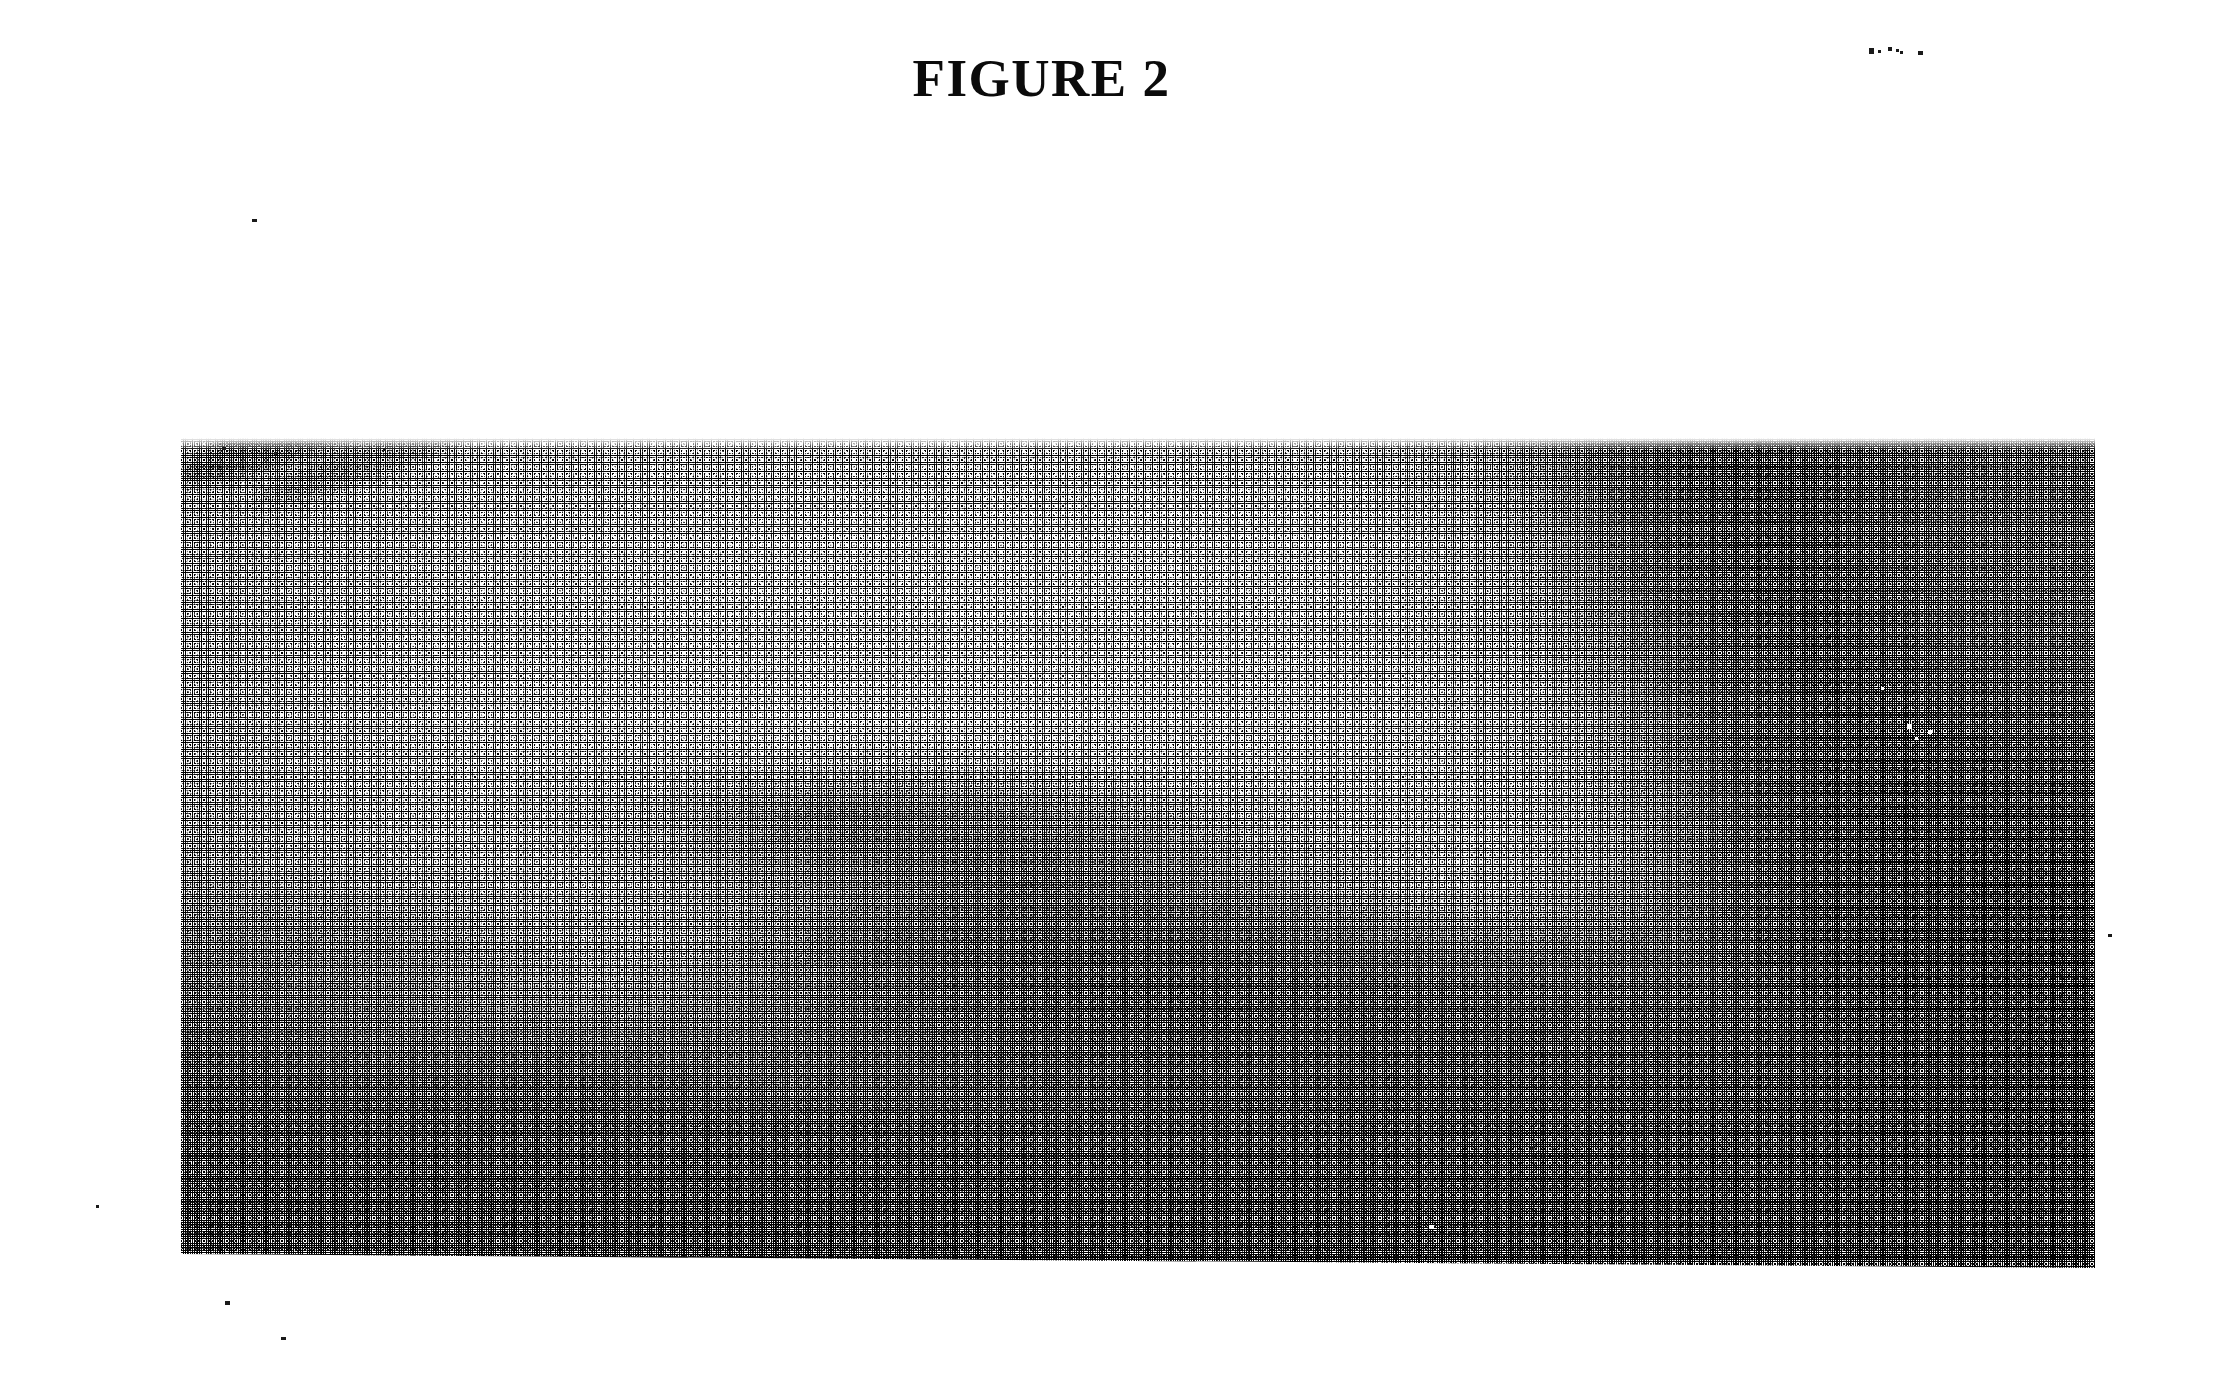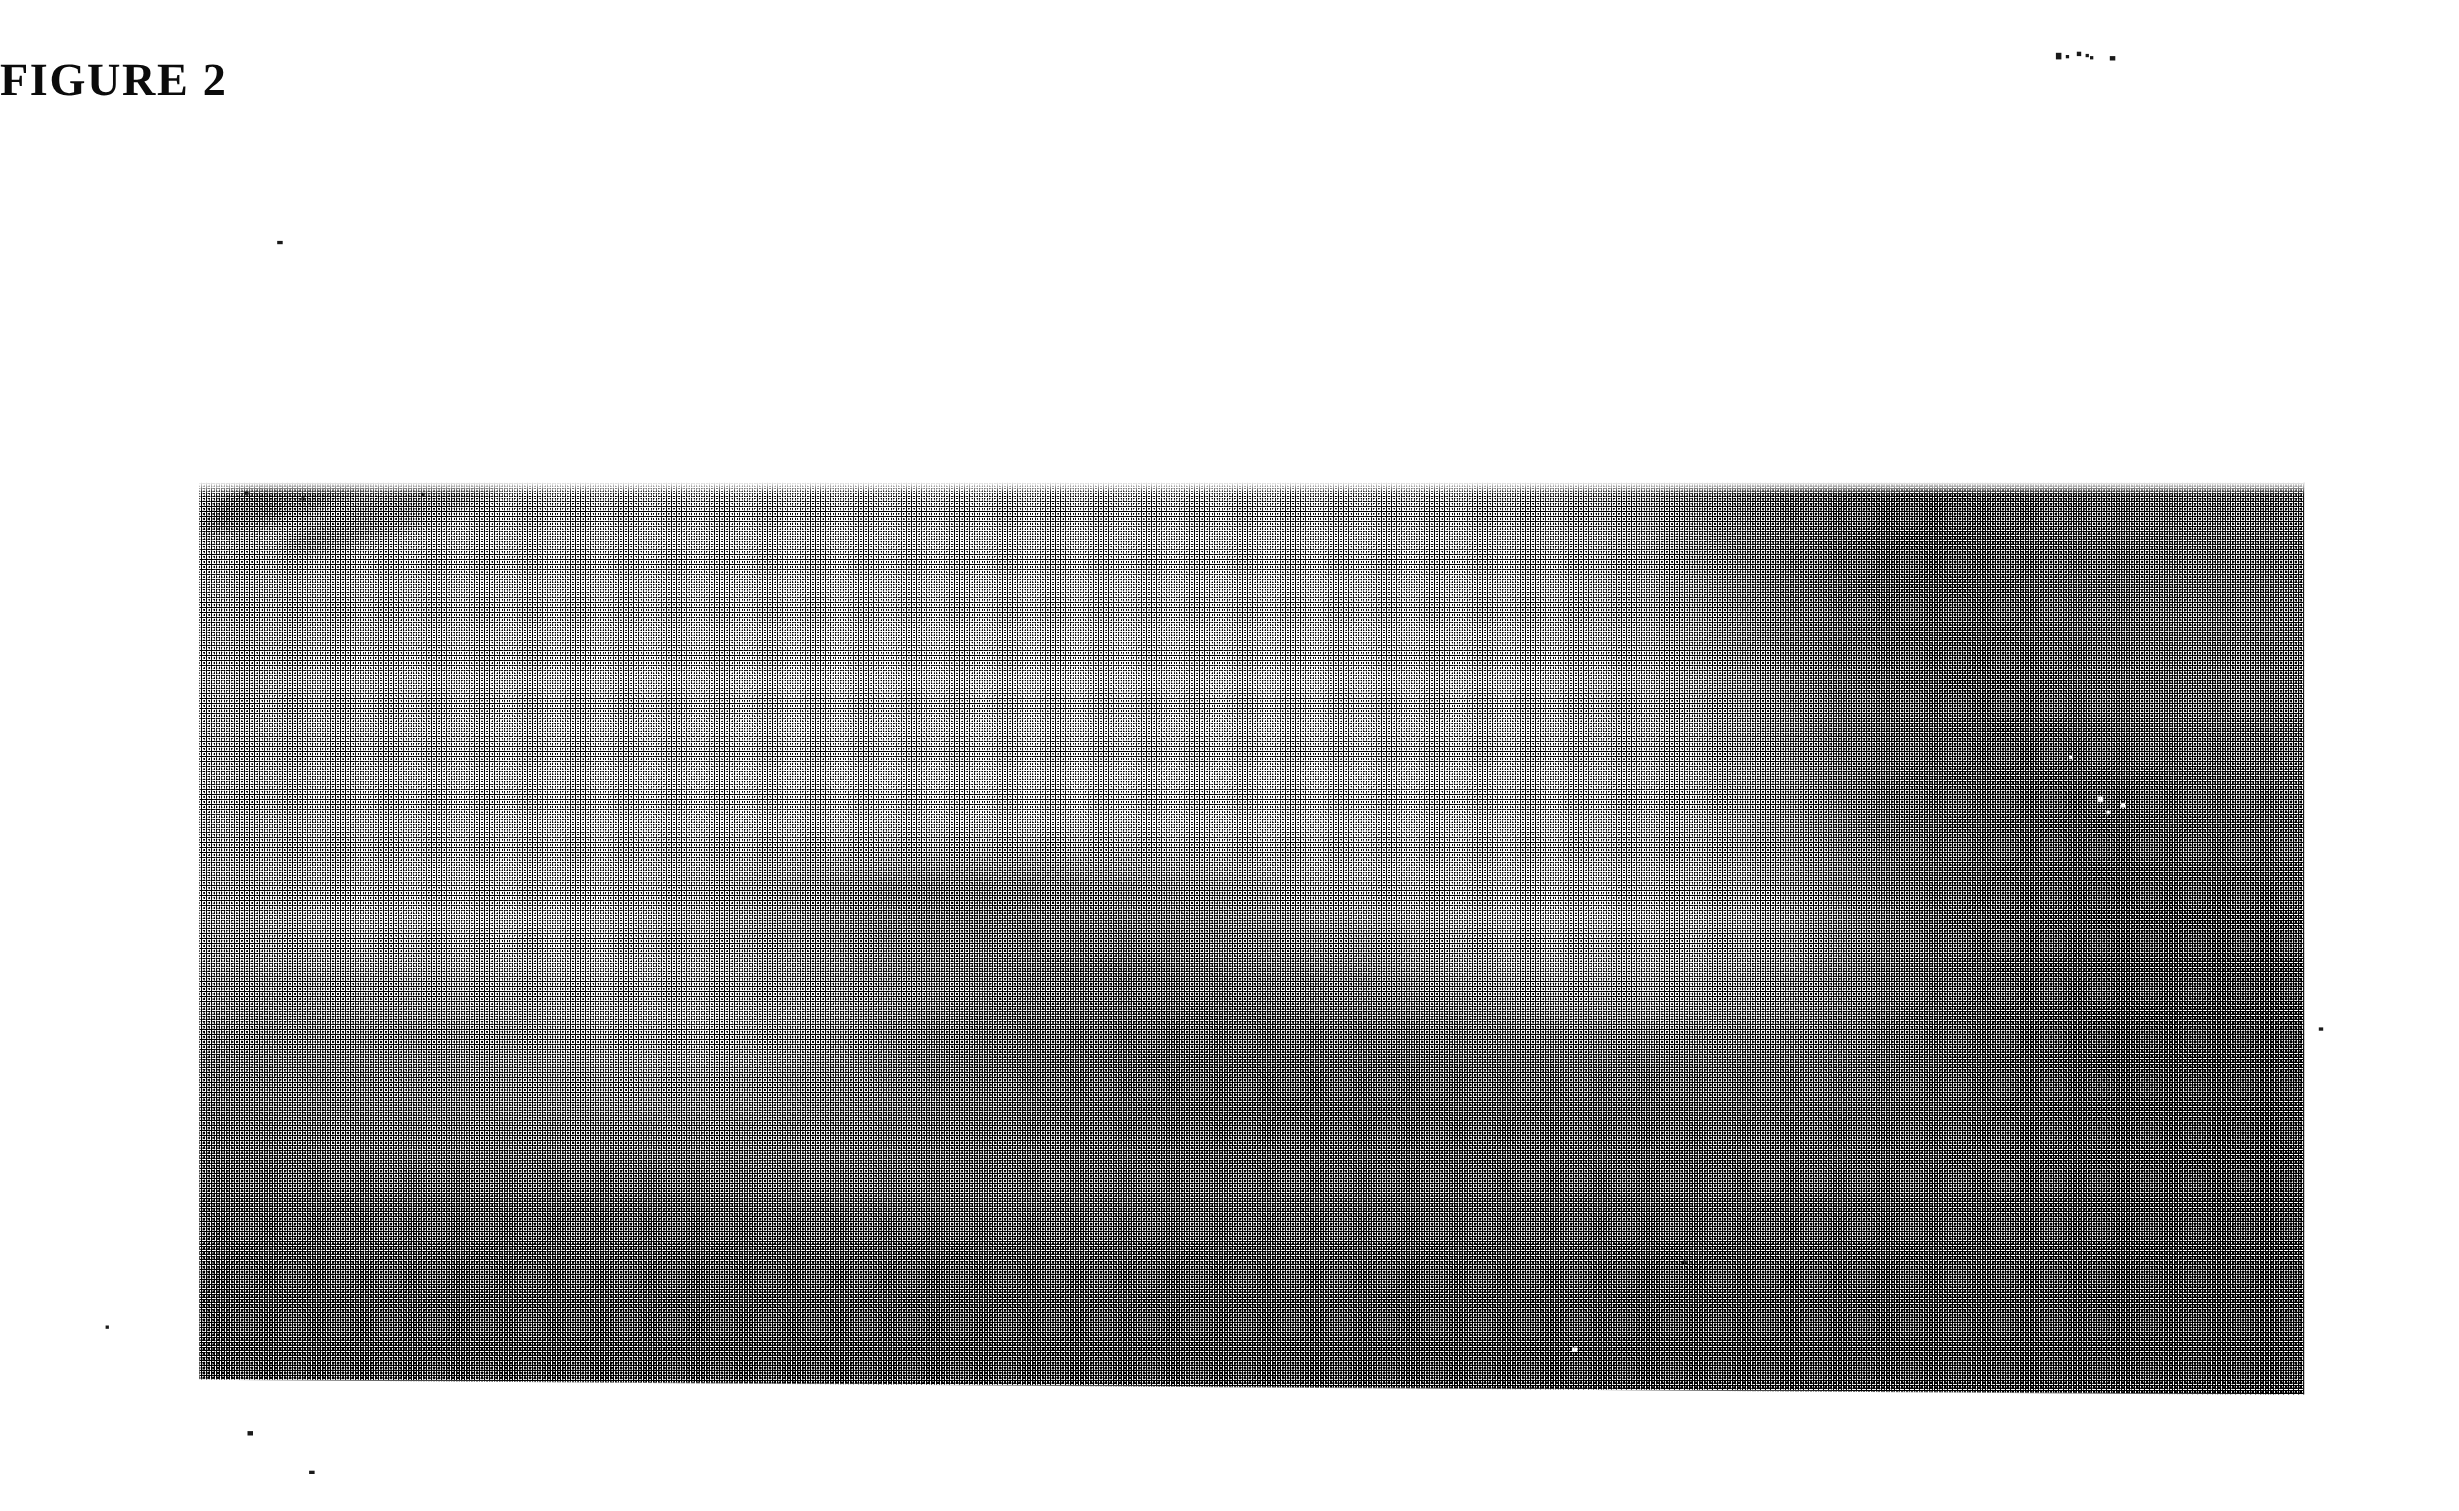--- a/index.html
+++ b/index.html
@@ -22,24 +22,24 @@
     inset: 0;
     background: #ffffff;
   }
 
   
   #figure-title {
     position: absolute;
     top: 52px;
     left: 0;
     width: 2083px;
-    text-align: left;
+    text-align: center;
     font-family: "Liberation Serif", serif;
     font-weight: bold;
-    font-size: 42px;
+    font-size: 53px;
     letter-spacing: 1.5px;
     color: #0b0b0b;
     line-height: 1;
     user-select: none;
   }
 
   
   .speck {
     position: absolute;
     background: #1a1a1a;

